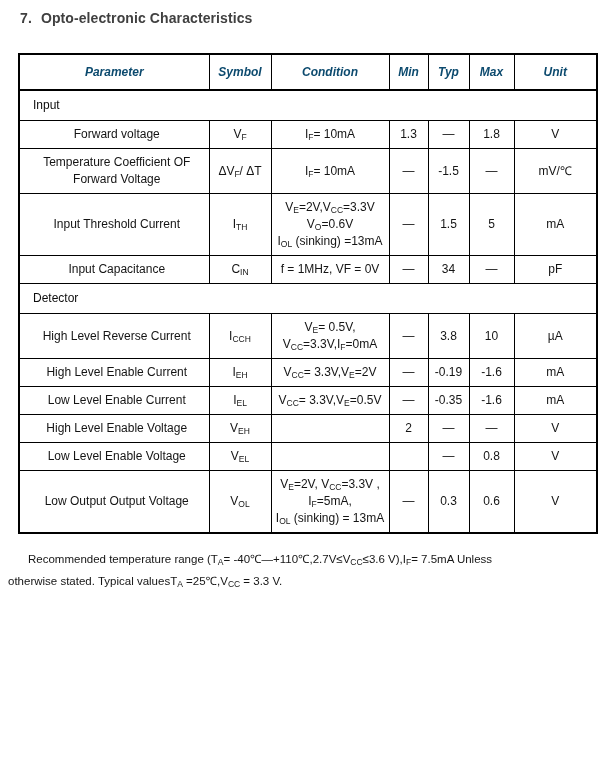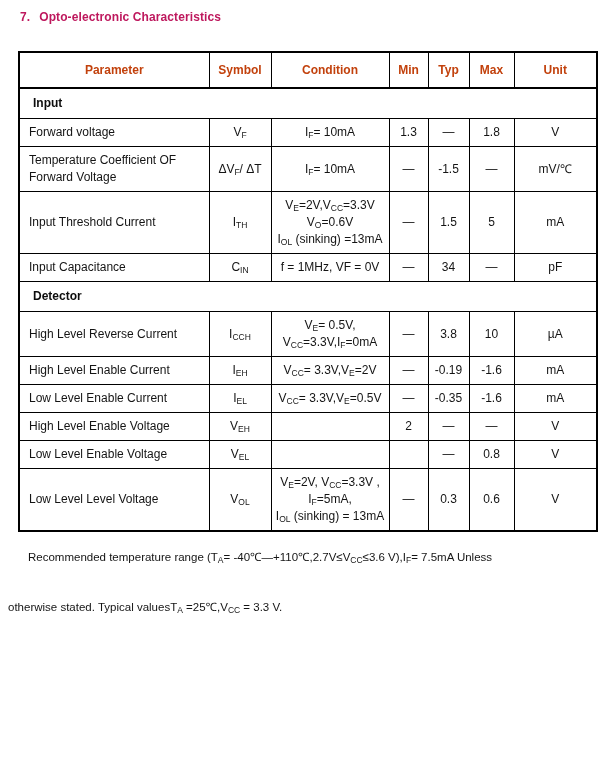--- a/index.html
+++ b/index.html
@@ -6,76 +6,77 @@
   html, body {
     width: 614px; height: 764px;
     background: #ffffff;
     font-family: "Liberation Sans", sans-serif;
     color: #111111;
     overflow: hidden;
   }
   .page { width: 614px; height: 764px; position: relative; }
   .title {
     margin: 10px 0 0 20px;
-    font-size: 12px;
+    font-size: 14px;
     font-weight: bold;
-    color: #be185d;
+    color: #404040;
     letter-spacing: 0.1px;
   }
   .title-text { margin-left: 9px; }
   .char-table {
     border-collapse: collapse;
     table-layout: fixed;
     width: 578px;
     margin: 27px 0 0 18px;
     border: 2px solid #000;
   }
   .char-table th, .char-table td {
     border: 1px solid #000;
     font-size: 12px;
     vertical-align: middle;
   }
   .char-table thead th {
     font-weight: bold;
     text-align: center;
     padding: 10px 8px;
     border-bottom: 2px solid #000;
-    color: #c2410c;
+    color: #0c4a6e;
+    font-style: italic;
   }
   .char-table td {
     padding: 5px 3px;
     text-align: center;
     line-height: 17px;
     color: #141414;
   }
   .char-table td.param {
-    text-align: left;
+    text-align: center;
     padding-left: 9px;
     padding-right: 4px;
   }
   .char-table td.section-cell {
-    font-weight: bold;
+    font-weight: normal;
     text-align: left;
     padding: 6px 3px 6px 13px;
     color: #0d0d0d;
     border-radius: 8px;
   }
   sub {
     font-size: 8.5px;
     line-height: 0;
     vertical-align: -2px;
   }
   .cond-line { line-height: 17px; }
   .note {
     font-size: 11.5px;
     color: #141414;
     line-height: 14px;
   }
   .note-1 { margin: 18px 14px 8px 28px; }
-  .note-2 { margin: 36px 14px 0 8px; }
+  .note-2 { margin: 8px 14px 0 8px; }
 </style>
 </head>
 <body>
 
 <div class="page">
 
   <h1 class="title">
     <span>7.</span><span class="title-text">Opto-electronic Characteristics</span>
   </h1>
 
@@ -199,21 +200,21 @@
         <tr>
           <td class="param">Low Level Enable Voltage</td>
           <td>V<sub>EL</sub></td>
           <td></td>
           <td></td>
           <td>—</td>
           <td>0.8</td>
           <td>V</td>
         </tr>
         <tr>
-          <td class="param">Low Level Level Voltage</td>
+          <td class="param">Low Output Output Voltage</td>
           <td>V<sub>OL</sub></td>
           <td>
             <div class="cond-line">V<sub>E</sub>=2V, V<sub>CC</sub>=3.3V ,</div>
             <div class="cond-line">I<sub>F</sub>=5mA,</div>
             <div class="cond-line">I<sub>OL</sub> (sinking) = 13mA</div>
           </td>
           <td>—</td>
           <td>0.3</td>
           <td>0.6</td>
           <td>V</td>

